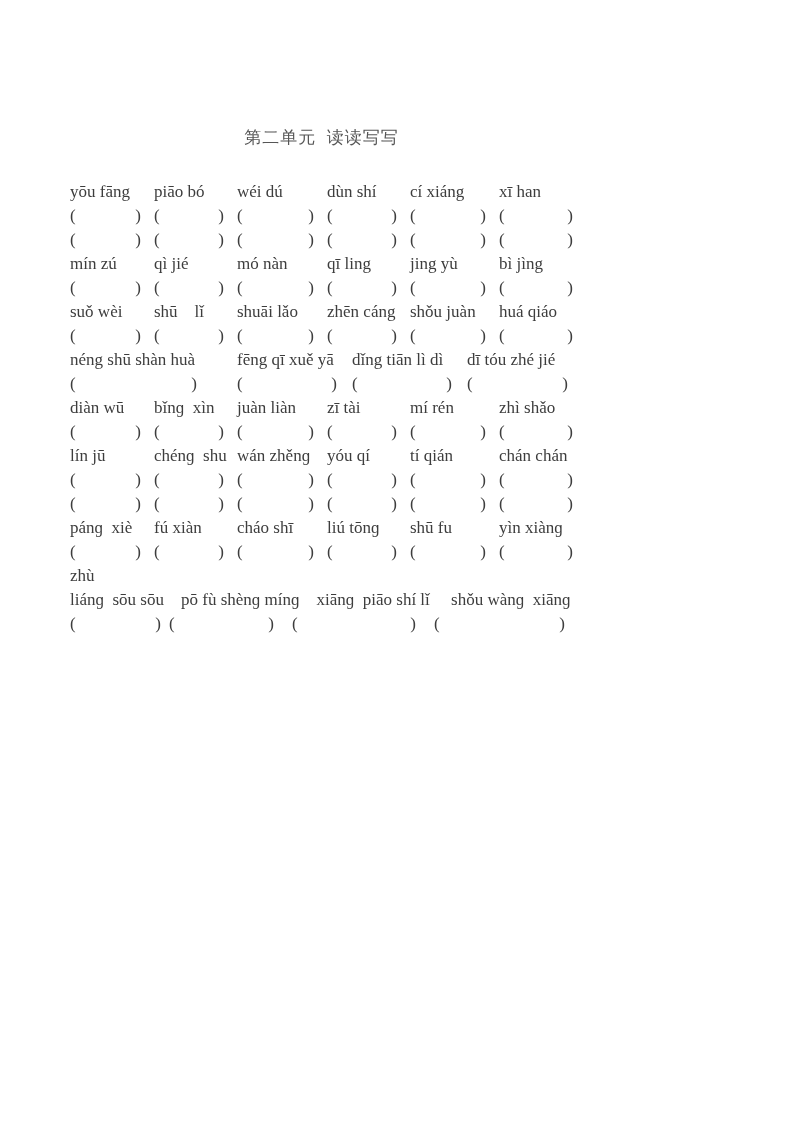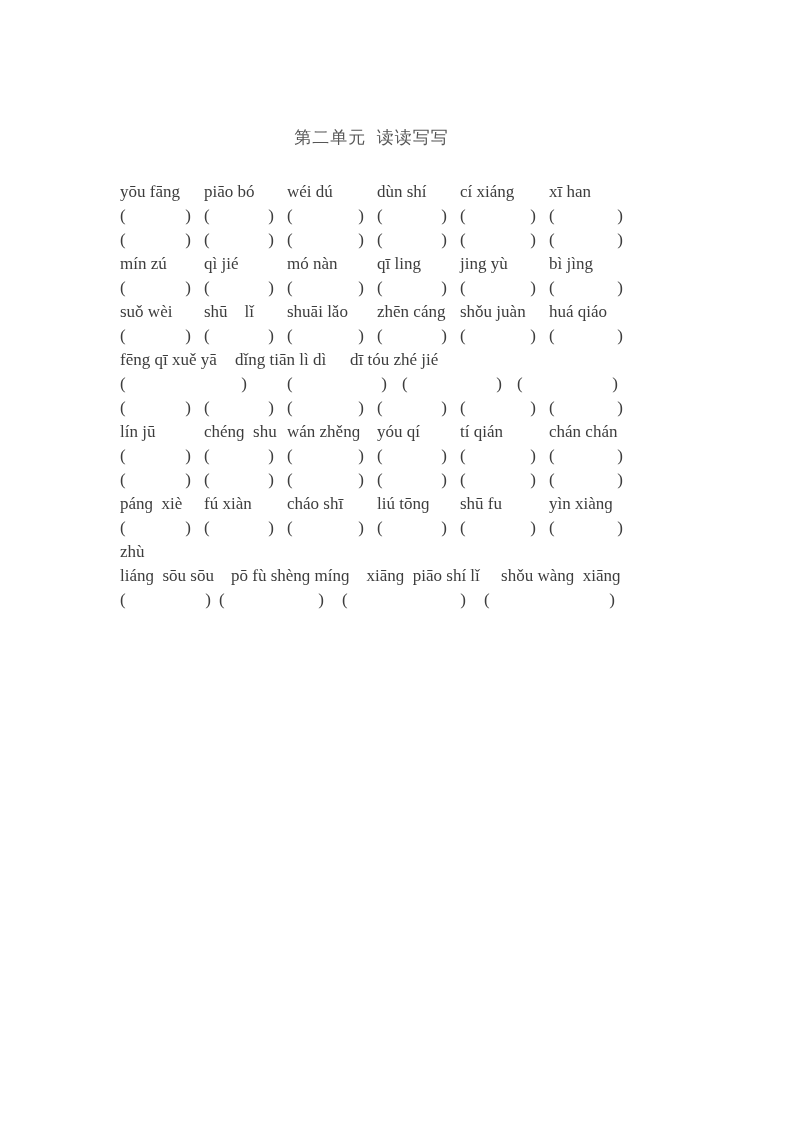--- a/index.html
+++ b/index.html
@@ -4,21 +4,21 @@
 <style>
   html, body { margin: 0; padding: 0; }
   body {
     width: 793px;
     height: 1122px;
     background: #ffffff;
     font-family: "Liberation Serif", "DejaVu Serif", serif;
     color: #3d3d3d;
     overflow: hidden;
   }
-  .content { margin-left: 120px; width: 503px; padding-top: 128px; }
+  .content { margin-left: 70px; width: 503px; padding-top: 128px; }
 
   .sec-title {
     font-size: 17px;
     font-weight: 400;
     color: #565656;
     text-align: center;
     line-height: 20px;
     margin: 0 0 32px 0;
     white-space: pre;
     letter-spacing: 1px;
@@ -198,20 +198,21 @@
           </span>
         <span class="kcell w6 last">
             <i>(</i>
             <i>)</i>
           </span>
       </div>
     </div>
 
     <div>
       <div class="prow">
+        <span class="pcell f1">néng shū shàn huà</span>
         <span class="pcell f2">fēng qī xuě yā</span>
         <span class="pcell f3">dǐng tiān lì dì</span>
         <span class="pcell f4">dī tóu zhé jié</span>
       </div>
       <div class="krow">
         <span class="kcell f1 kf1">
             <i>(</i>
             <i>)</i>
           </span>
         <span class="kcell f2 kf2">
@@ -226,20 +227,28 @@
             <i>(</i>
             <i>)</i>
           </span>
       </div>
     </div>
   </section>
 
   <section class="sec2">
 
     <div>
+      <div class="prow">
+        <span class="pcell w1">diàn wū</span>
+        <span class="pcell w2">bǐnɡ  xìn</span>
+        <span class="pcell w3">juàn liàn</span>
+        <span class="pcell w4">zī tài</span>
+        <span class="pcell w5">mí rén</span>
+        <span class="pcell w6">zhì shǎo</span>
+      </div>
       <div class="krow">
         <span class="kcell w1">
             <i>(</i>
             <i>)</i>
           </span>
         <span class="kcell w2">
             <i>(</i>
             <i>)</i>
           </span>
         <span class="kcell w3">

